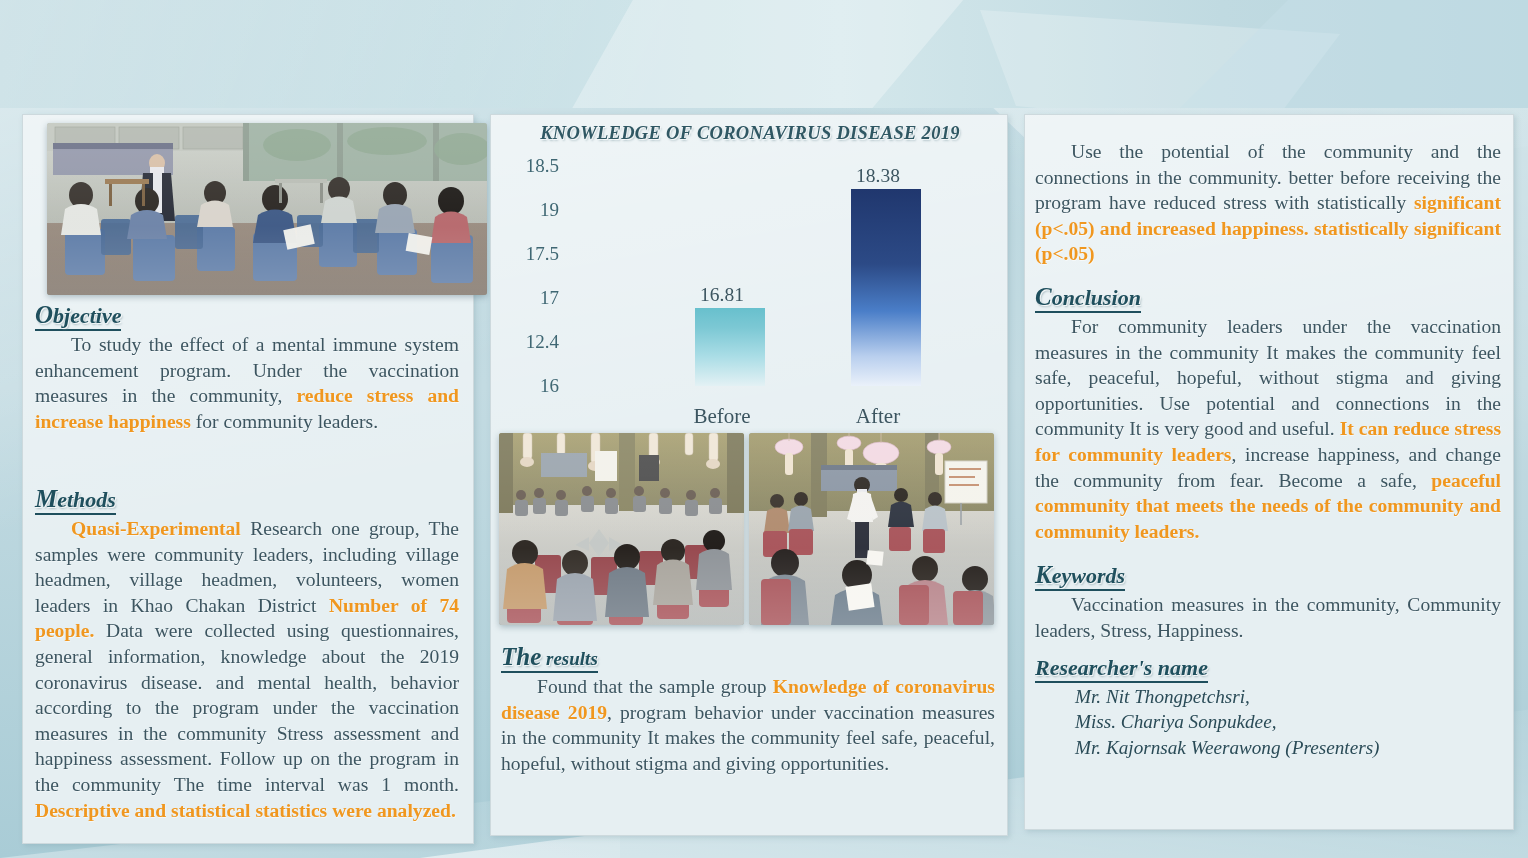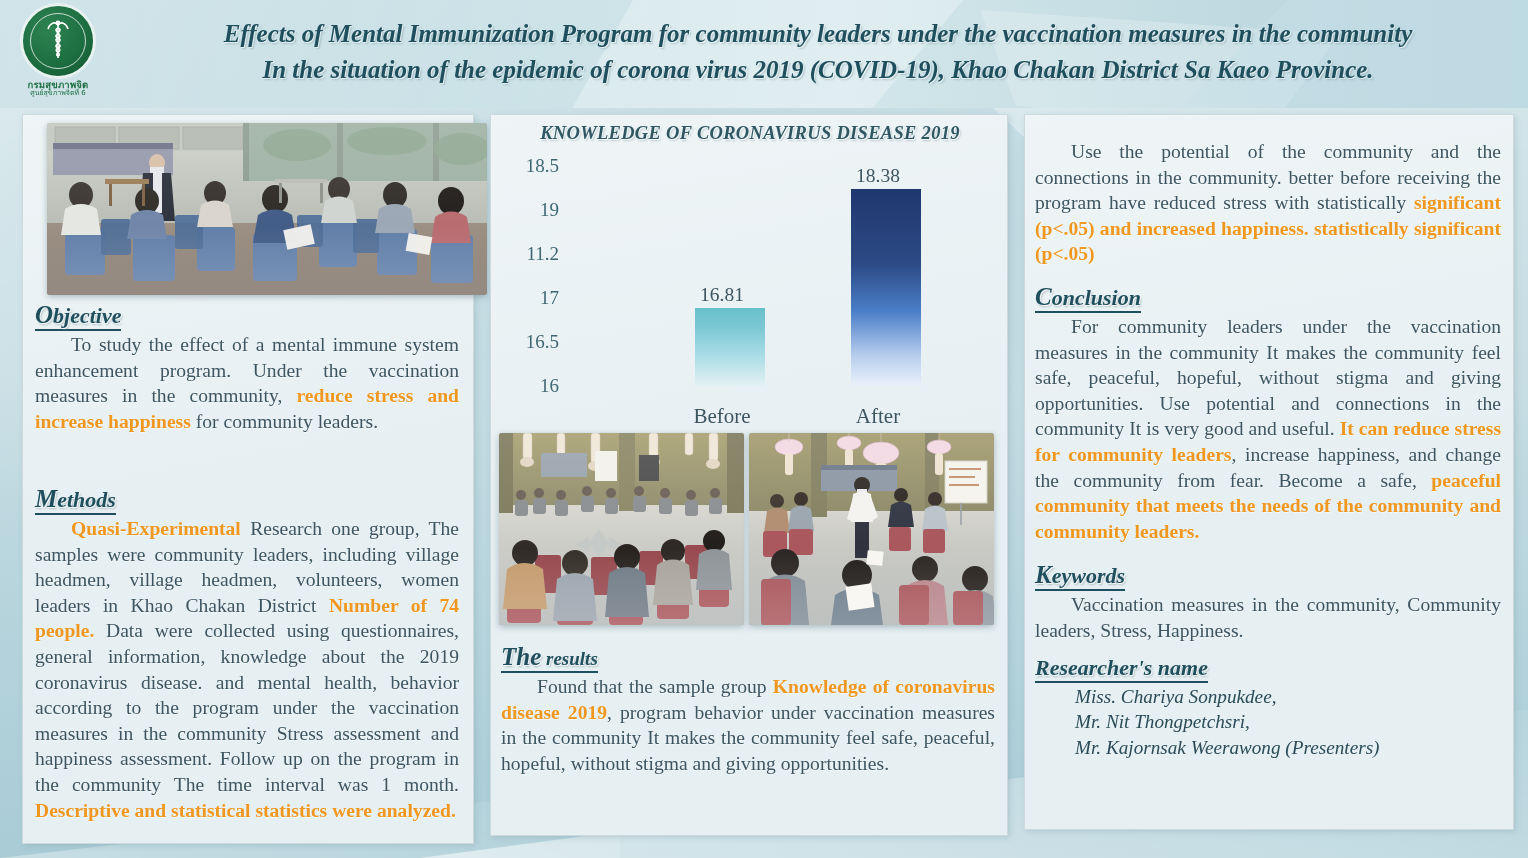--- a/index.html
+++ b/index.html
@@ -200,41 +200,21 @@
 <div class="bg-facet facet-b"></div>
 <div class="bg-facet facet-c"></div>
 
 <div class="header">
   <div class="header-facets">
     <div class="hf1"></div>
       <div class="hf2"></div>
       <div class="hf3"></div>
   </div>
 
-  <div class="logo-block">
-    <div class="logo-seal">
-      <div class="ring"></div>
-      <svg class="caduceus" width="34" height="46" viewBox="0 0 34 46">
-        <g stroke="#ffffff" fill="none" stroke-width="1.6">
-          <line x1="17" y1="7" x2="17" y2="40"></line>
-          <path d="M17 10 C10 13 24 17 17 20 C10 23 24 27 17 30 C11 33 22 36 17 38"></path>
-          <path d="M17 10 C24 13 10 17 17 20 C24 23 10 27 17 30 C23 33 12 36 17 38"></path>
-          <path d="M7 11 C9 5 14 3 17 7 C20 3 25 5 27 11"></path>
-        </g>
-        <circle cx="17" cy="5" r="2.4" fill="#ffffff"></circle>
-      </svg>
-    </div>
-    <div class="logo-text-th">กรมสุขภาพจิต</div>
-    <div class="logo-text-sub">ศูนย์สุขภาพจิตที่ 6</div>
-  </div>
-
-  <div class="title-wrap">
-    <div class="title-line">Effects of Mental Immunization Program for community leaders under the vaccination measures in the community</div>
-    <div class="title-line">In the situation of the epidemic of corona virus 2019 (COVID-19), Khao Chakan District Sa Kaeo Province.</div>
-  </div>
+
 </div>
 
 <div class="panel" id="panel-left">
   <div class="panel-inner">
 
     <div class="photo" id="photo-meeting-top">
       <svg width="440" height="172" viewBox="0 0 440 172" preserveAspectRatio="none">
         <defs>
           <linearGradient id="mgWall" x1="0" y1="0" x2="0" y2="1">
             <stop offset="0%" stop-color="#cfd3cc"></stop>
@@ -340,23 +320,23 @@
 
 <div class="panel" id="panel-middle">
   <div class="panel-inner">
 
     <div id="chart-area">
       <div class="chart-title">KNOWLEDGE OF CORONAVIRUS DISEASE 2019</div>
       <div class="chart-plot">
         <div class="y-axis">
           <div class="y-tick" style="top:0px;">18.5</div>
           <div class="y-tick" style="top:44px;">19</div>
-          <div class="y-tick" style="top:88px;">11.2</div>
+          <div class="y-tick" style="top:88px;">17.5</div>
           <div class="y-tick" style="top:132px;">17</div>
-          <div class="y-tick" style="top:176px;">16.5</div>
+          <div class="y-tick" style="top:176px;">12.4</div>
           <div class="y-tick" style="top:220px;">16</div>
         </div>
         <div class="bars">
           <div class="bar-group" id="bar-before">
             <div class="bar-label-val">16.81</div>
             <div class="bar-rect"></div>
             <div class="bar-cat">Before</div>
           </div>
           <div class="bar-group" id="bar-after">
             <div class="bar-label-val">18.38</div>
@@ -589,19 +569,19 @@
       </div>
     </div>
 
     <div style="position:absolute; left:10px; top:446px; width:466px;">
       <div class="sec-head"><span class="big">K</span><span>eywords</span></div>
       <div class="para">Vaccination measures in the community, Community leaders, Stress, Happiness.</div>
     </div>
 
     <div style="position:absolute; left:10px; top:540px; width:466px;">
       <div class="sec-head">Researcher's name</div>
+      <div class="names">Mr. Nit Thongpetchsri,</div>
       <div class="names">Miss. Chariya Sonpukdee,</div>
-      <div class="names">Mr. Nit Thongpetchsri,</div>
       <div class="names">Mr. Kajornsak Weerawong (Presenters)</div>
     </div>
 
   </div>
 </div>
 
 </body></html>

